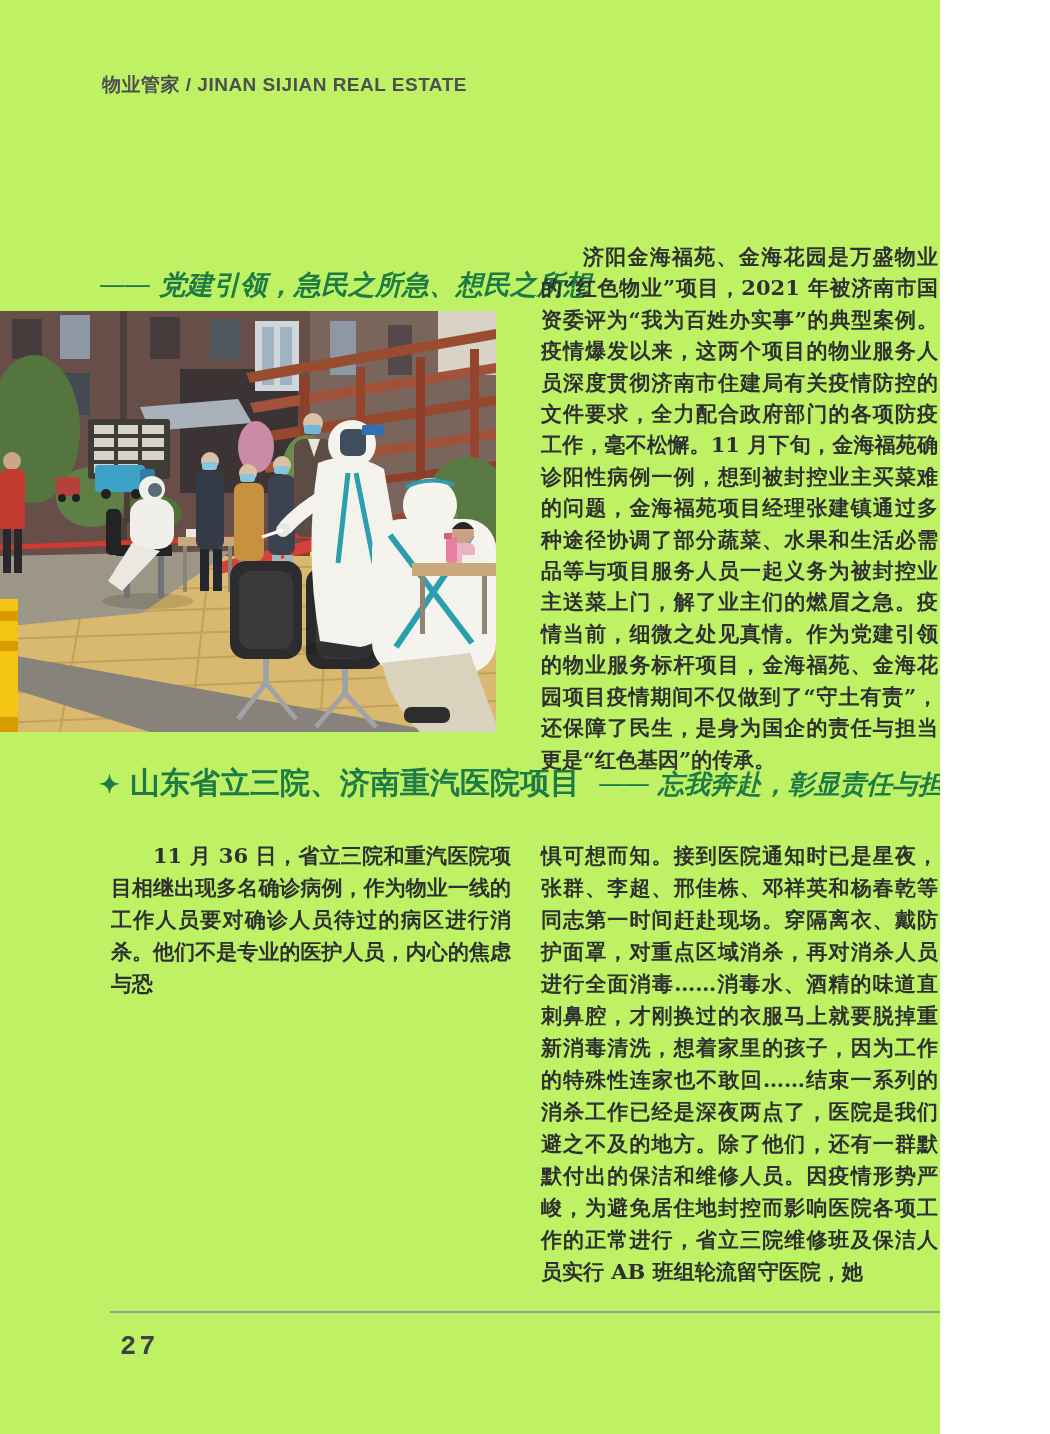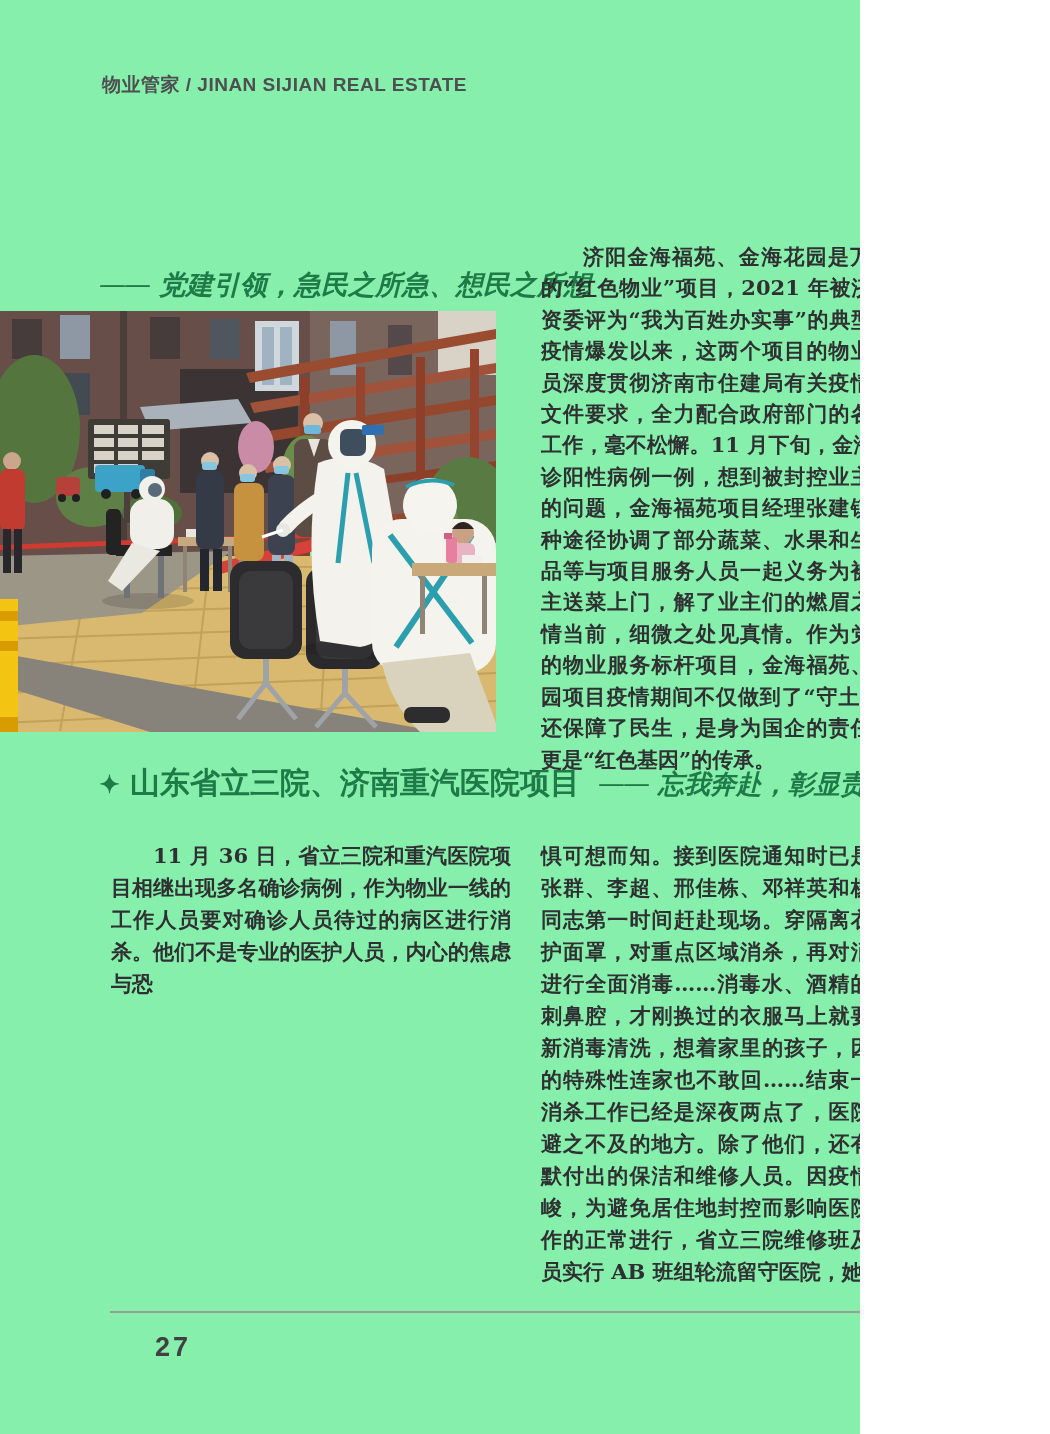--- a/index.html
+++ b/index.html
@@ -1,19 +1,19 @@
 <!DOCTYPE html>
 <html lang="zh" style="--accent: #1e7a47; --body-ink: #2f3031; --header-gray: #4e4f51; --rule-gray: #9b9b9b;"><head>
 <meta charset="utf-8">
 <style>
   html,body{margin:0;padding:0;background:#ffffff;}
   .page{
     position:relative;
-    width:860px;height:1434px;
-    background:#86efac;
+    width:940px;height:1434px;
+    background:#bef264;
     overflow:hidden;
     font-family:"DejaVu Serif", serif;
   }
   .masthead{
     position:absolute;left:102px;top:72px;
     font-family:"Liberation Sans", sans-serif;
     font-weight:bold;font-size:19px;letter-spacing:0.5px;
     color:var(--header-gray,#4e4f51);
     white-space:nowrap;
   }
@@ -70,24 +70,23 @@
   .col-bot-right{
     position:absolute;left:533px;top:832px;width:413px;
     line-height:32px;
   }
   .footer-rule{
     position:absolute;left:110px;top:1311px;width:940px;height:2px;
     background:var(--rule-gray,#9b9b9b);
   }
   .page-num{
     position:absolute;left:120px;top:1332px;
-    font-family:Liberation Sans, sans-serif;
+    font-family:Liberation Mono, monospace;
     font-weight:bold;font-size:27px;letter-spacing:3px;
     color:#414042;
-    margin-left:35px;
   }
 </style>
 </head>
 <body>
 
 <div class="page">
 
   <div class="masthead">物业管家 / JINAN SIJIAN REAL ESTATE</div>
 
   <div class="s1-subtitle">

